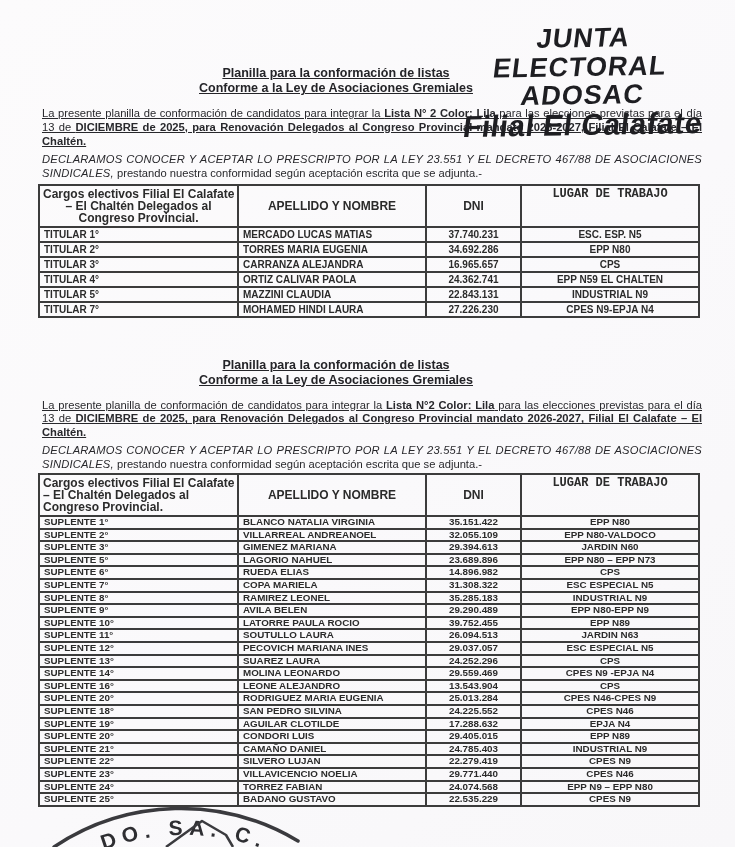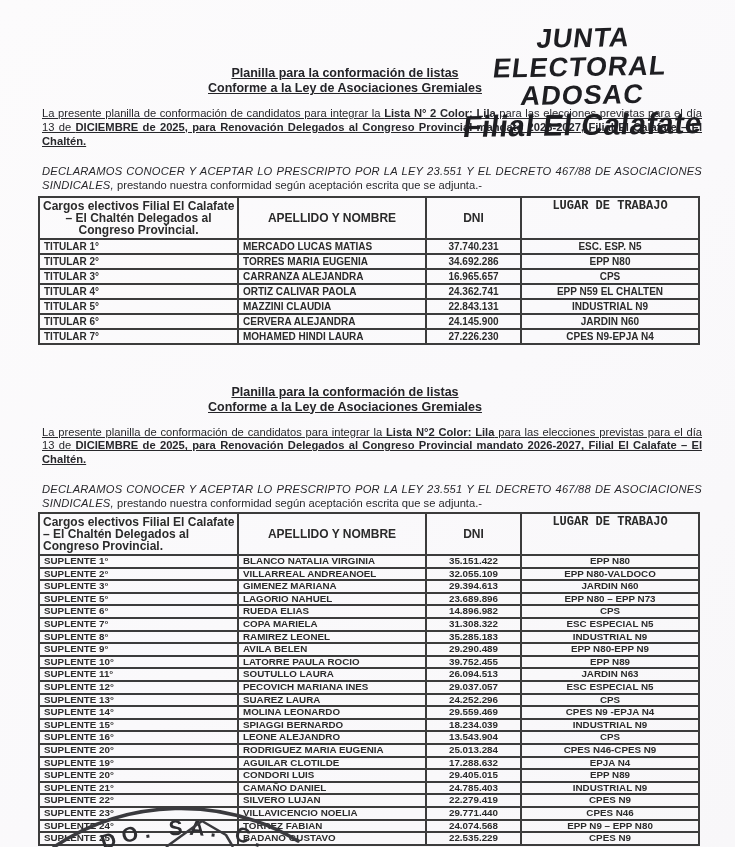--- a/index.html
+++ b/index.html
@@ -17,29 +17,29 @@
   .handstamp{
     position:absolute;top:24px;right:18px;width:270px;
     text-align:center;color:#1e1e22;
     transform:rotate(-1deg);
   }
   .hs-line{font-weight:bold;transform:skewX(-8deg);letter-spacing:1px;}
   .hs1{font-size:27px;line-height:29px;}
   .hs2{font-size:27px;line-height:27px;}
   .hs3{font-size:30px;line-height:31px;letter-spacing:0.5px;}
 
-  .doc-titles{width:672px;text-align:center;font-weight:bold;font-size:12.5px;line-height:15px;color:#242428;padding-left:9px;}
+  .doc-titles{width:672px;text-align:center;font-weight:bold;font-size:12.5px;line-height:15px;color:#242428;}
   .doc-titles .t-line{text-decoration:underline;}
   .titles1{padding-top:66px;}
   .titles2{margin-top:40px;}
 
   .para{margin:0 33px 0 42px;width:660px;box-sizing:border-box;
     font-size:11.2px;line-height:13.9px;text-align:justify;color:#28282c;}
   .intro{margin-top:11px;text-decoration:underline;}
-  .decl{margin-top:16px;}
+  .decl{margin-top:4px;}
   .decl .it{font-style:italic;letter-spacing:0.2px;}
   .b{font-weight:bold;font-style:normal;}
 
   table.roles{
     margin-left:38px;width:660px;table-layout:fixed;
     border-collapse:separate;border-spacing:0;
     border:1px solid #3c3c3c;
   }
   table.t1{margin-top:3px;}
   table.t2{margin-top:1px;}
@@ -126,26 +126,20 @@
             <td class="c3">24.362.741</td>
             <td class="c4">EPP N59 EL CHALTEN</td>
           </tr>
           <tr>
             <td class="c1">TITULAR 5°</td>
             <td class="c2">MAZZINI CLAUDIA</td>
             <td class="c3">22.843.131</td>
             <td class="c4">INDUSTRIAL N9</td>
           </tr>
           <tr>
-            <td class="c1">TITULAR 6°</td>
-            <td class="c2">CERVERA ALEJANDRA</td>
-            <td class="c3">24.145.900</td>
-            <td class="c4">JARDIN N60</td>
-          </tr>
-          <tr>
             <td class="c1">TITULAR 7°</td>
             <td class="c2">MOHAMED HINDI LAURA</td>
             <td class="c3">27.226.230</td>
             <td class="c4">CPES N9-EPJA N4</td>
           </tr>
       </tbody>
     </table>
   </section>
 
   <section>
@@ -248,36 +242,36 @@
             <td class="c3">24.252.296</td>
             <td class="c4">CPS</td>
           </tr>
           <tr>
             <td class="c1">SUPLENTE 14°</td>
             <td class="c2">MOLINA LEONARDO</td>
             <td class="c3">29.559.469</td>
             <td class="c4">CPES N9 -EPJA N4</td>
           </tr>
           <tr>
-            <td class="c1">SUPLENTE 15°</td>
-            <td class="c2">SPIAGGI BERNARDO</td>
-            <td class="c3">18.234.039</td>
-            <td class="c4">INDUSTRIAL N9</td>
-          </tr>
-          <tr>
             <td class="c1">SUPLENTE 16°</td>
             <td class="c2">LEONE ALEJANDRO</td>
             <td class="c3">13.543.904</td>
             <td class="c4">CPS</td>
           </tr>
           <tr>
             <td class="c1">SUPLENTE 20°</td>
             <td class="c2">RODRIGUEZ MARIA EUGENIA</td>
             <td class="c3">25.013.284</td>
             <td class="c4">CPES N46-CPES N9</td>
+          </tr>
+          <tr>
+            <td class="c1">SUPLENTE 18°</td>
+            <td class="c2">SAN PEDRO SILVINA</td>
+            <td class="c3">24.225.552</td>
+            <td class="c4">CPES N46</td>
           </tr>
           <tr>
             <td class="c1">SUPLENTE 19°</td>
             <td class="c2">AGUILAR CLOTILDE</td>
             <td class="c3">17.288.632</td>
             <td class="c4">EPJA N4</td>
           </tr>
           <tr>
             <td class="c1">SUPLENTE 20°</td>
             <td class="c2">CONDORI LUIS</td>

